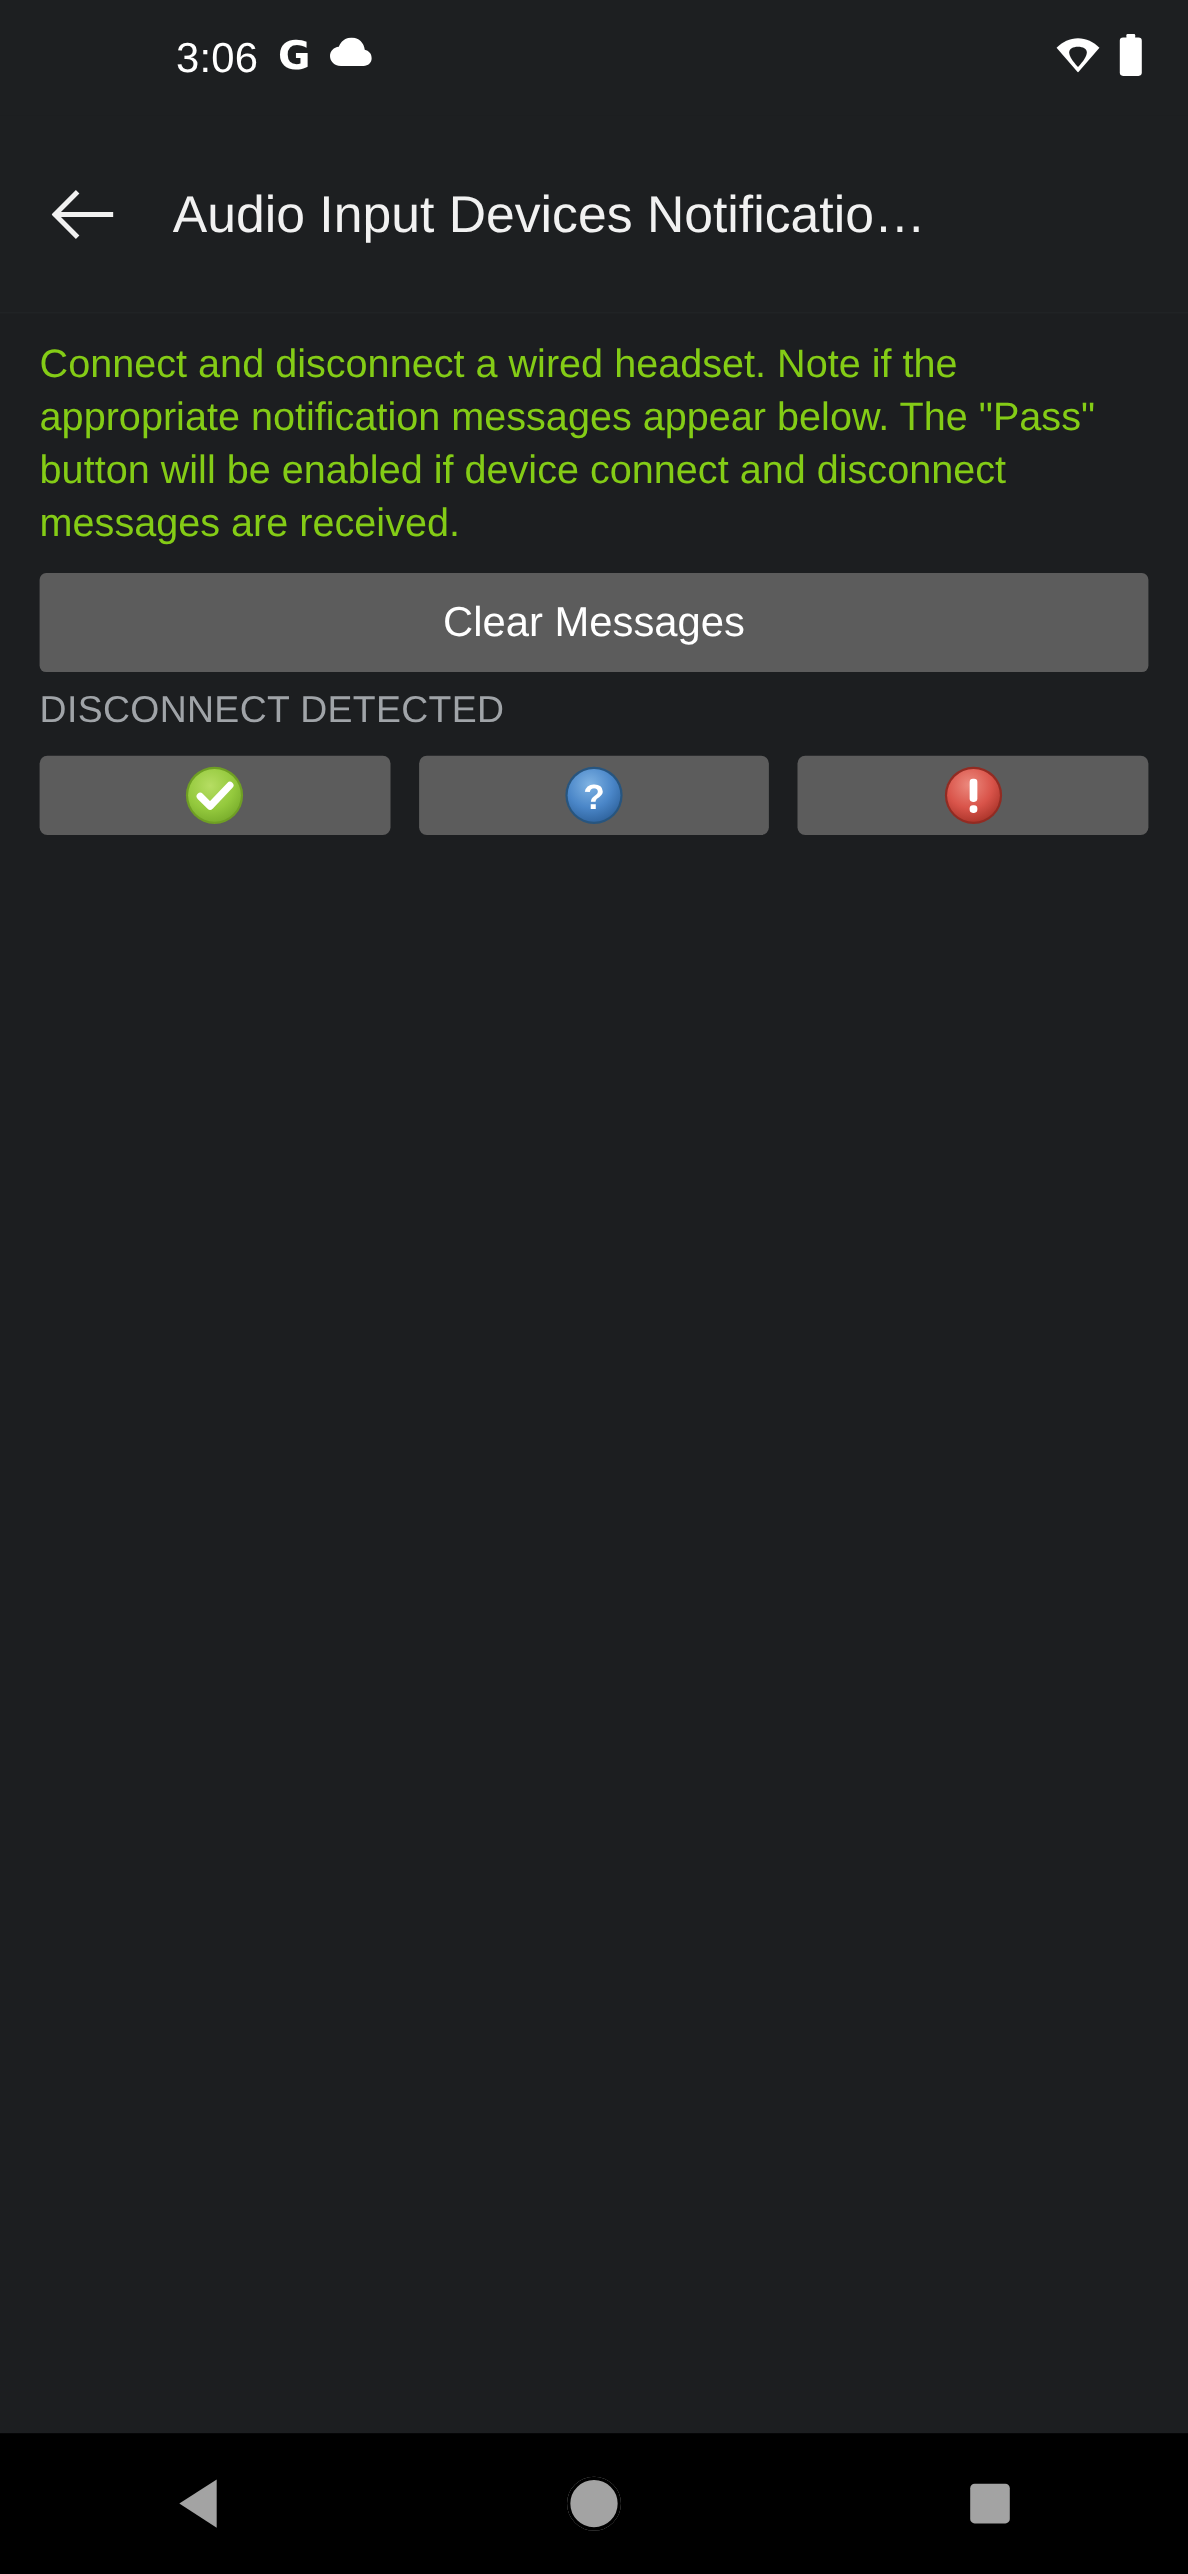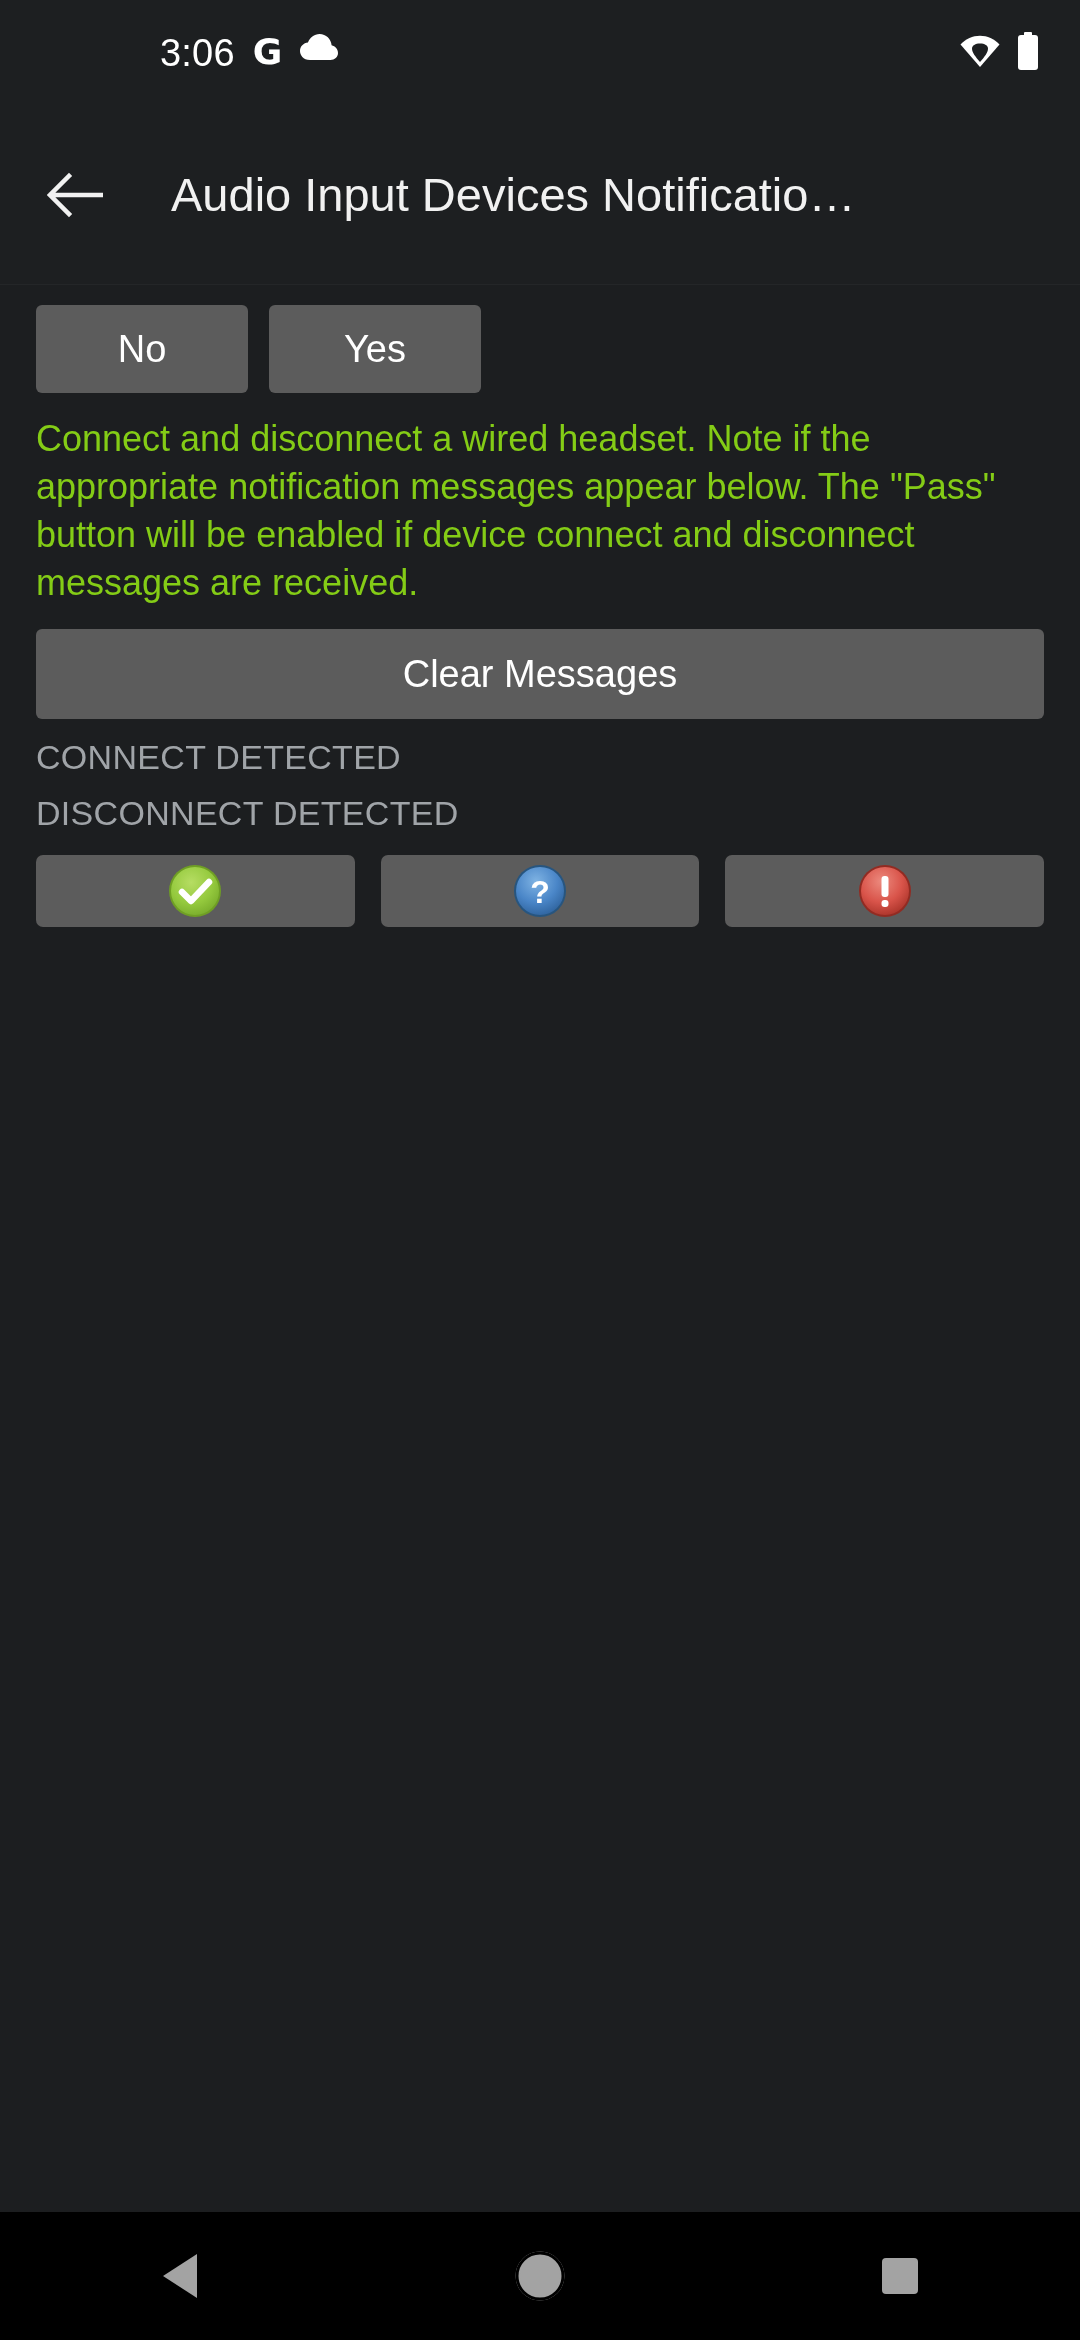--- a/index.html
+++ b/index.html
@@ -71,21 +71,21 @@
     height: 96px;
     margin-left: 27px;
     display: flex;
     align-items: center;
     justify-content: center;
     cursor: pointer;
   }
   .app-title {
     color: #f1f1f1;
     font-size: 47px;
-    margin-left: 48px;
+    margin-left: 34px;
     white-space: nowrap;
     overflow: hidden;
     max-width: 820px;
   }
 
   
   .content {
     flex: 1 1 auto;
     background: #1c1e20;
     padding: 0 36px;
@@ -221,30 +221,25 @@
       <svg width="56" height="48" viewBox="0 0 56 48">
         <path d="M54 24 L4 24 M22 5 L3 24 L22 43" stroke="#f1f1f1" stroke-width="4.5" fill="none" stroke-linecap="square"></path>
       </svg>
     </div>
     <div class="app-title">Audio Input Devices Notificatio…</div>
   </div>
 
   <div class="content">
 
 
-    <div class="btn-row">
-      <button class="btn btn-small">No</button>
-      <button class="btn btn-small">Yes</button>
-    </div>
 
     <div class="para">Connect and disconnect a wired headset. Note if the appropriate notification messages appear below. The "Pass" button will be enabled if device connect and disconnect messages are received.</div>
 
     <button class="btn btn-wide">Clear Messages</button>
 
-    <div class="status-label first">CONNECT DETECTED</div>
     <div class="status-label">DISCONNECT DETECTED</div>
 
     <div class="icon-btn-row">
 
       <button class="icon-btn">
         <span class="badge">
           <svg width="56" height="56" viewBox="0 0 56 56">
             <defs>
               <radialGradient id="gGreen" cx="42%" cy="32%" r="72%">
                 <stop offset="0%" stop-color="#b6dd63"></stop>

